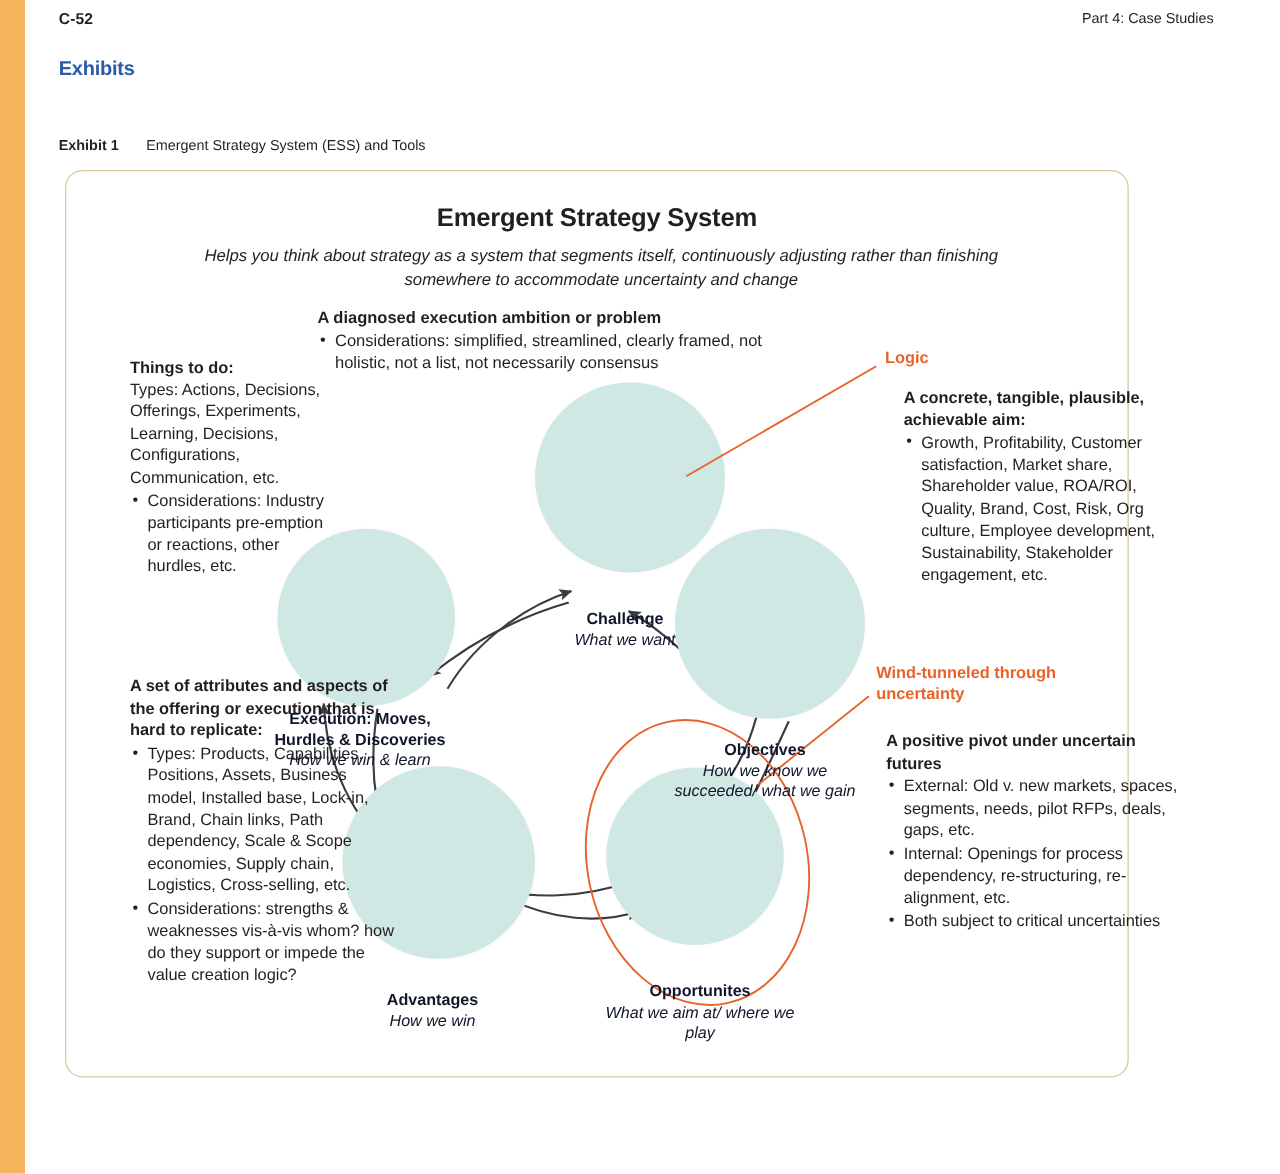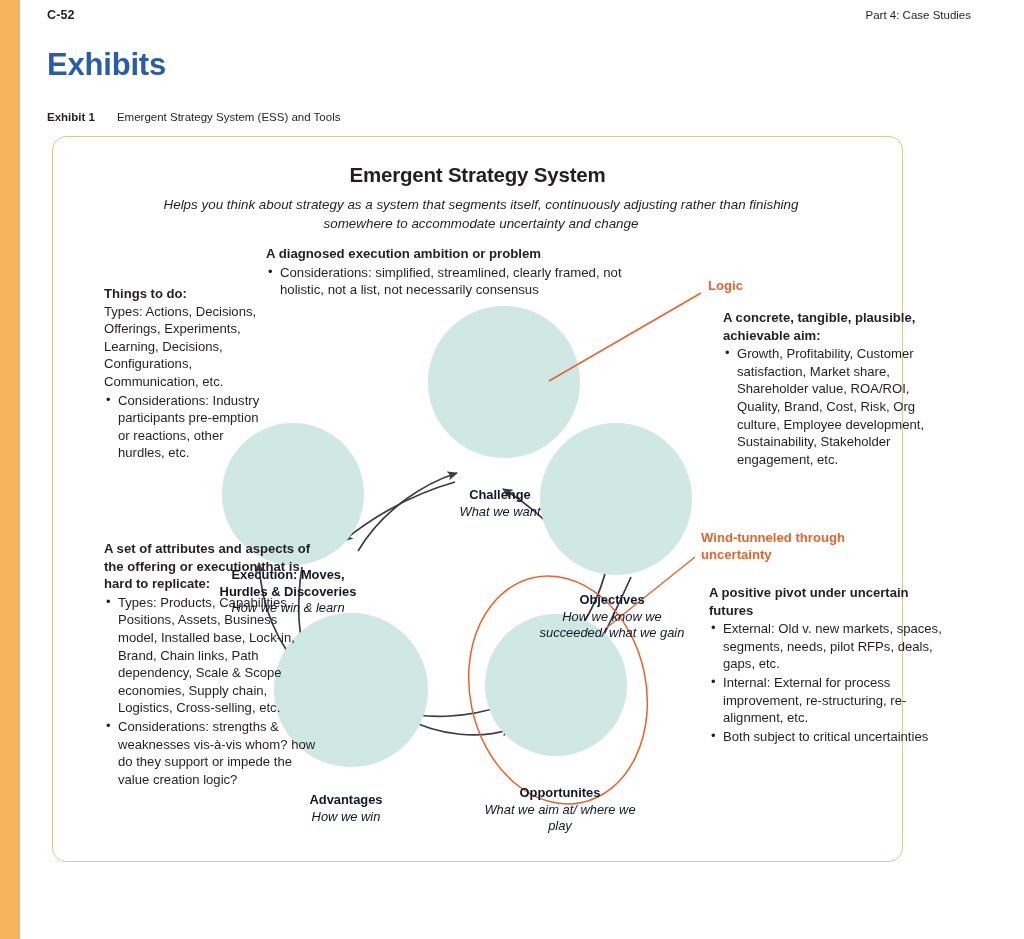--- a/index.html
+++ b/index.html
@@ -23,21 +23,21 @@
     font-size:12.5px;font-weight:700;letter-spacing:.1px;color:#231f20;
   }
   .runhead{
     position:absolute;right:53px;top:9px;
     font-size:11.5px;font-weight:400;color:#231f20;
   }
 
   
   .sect-title{
     position:absolute;left:47px;top:47px;
-    font-size:31px;font-weight:800;color:#2a5caa;letter-spacing:-.2px;
+    font-size:16px;font-weight:800;color:#2a5caa;letter-spacing:-.2px;
   }
 
   
   .exh-caption{
     position:absolute;left:47px;top:111px;
     font-size:11.5px;color:#231f20;white-space:nowrap;
   }
   .exh-caption b{font-weight:800;}
   .exh-caption span.cap-txt{font-weight:400;margin-left:22px;}
 
@@ -54,21 +54,21 @@
     font-size:20.5px;font-weight:800;letter-spacing:-.2px;color:#231f20;
   }
   .diag-sub{
     position:absolute;left:108px;width:640px;top:58px;text-align:center;
     font-size:13.4px;font-style:italic;line-height:1.45;color:#231f20;
   }
 
   
   .top-block{
     position:absolute;left:201px;top:108px;width:380px;
-    font-size:13.2px;line-height:1.33;color:#231f20;margin-left:12px;
+    font-size:13.2px;line-height:1.33;color:#231f20;
   }
   .top-block .hd{font-weight:800;}
   .blist{margin:0;padding:0;list-style:none;}
   .blist li{
     position:relative;padding-left:14px;margin-top:1px;
   }
   .blist li:before{
     content:"\2022";position:absolute;left:2px;top:-1px;font-size:13px;
   }
 
@@ -237,19 +237,19 @@
       <span class="hd">A concrete, tangible, plausible, achievable aim:</span>
       <ul class="blist">
         <li>Growth, Profitability, Customer satisfaction, Market share, Shareholder value, ROA/ROI, Quality, Brand, Cost, Risk, Org culture, Employee development, Sustainability, Stakeholder engagement, etc.</li>
       </ul>
     </div>
 
     <div class="tb" id="tb-right-bot">
       <span class="hd">A positive pivot under uncertain futures</span>
       <ul class="blist">
         <li>External: Old v. new markets, spaces, segments, needs, pilot RFPs, deals, gaps, etc.</li>
-        <li>Internal: External for process improvement, re-structuring, re-alignment, etc.</li>
+        <li>Internal: Openings for process dependency, re-structuring, re-alignment, etc.</li>
         <li>Both subject to critical uncertainties</li>
       </ul>
     </div>
 
   </div>
 </div>
 
 </body></html>

